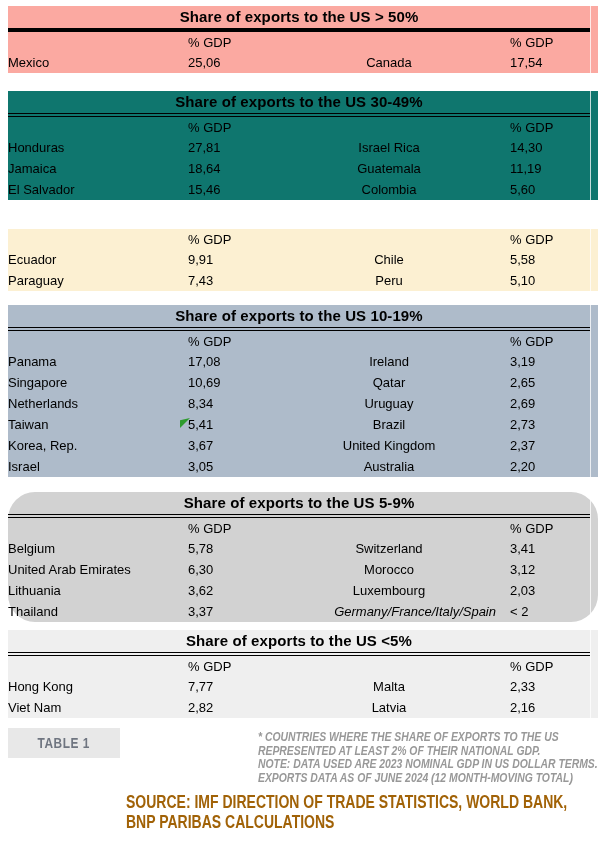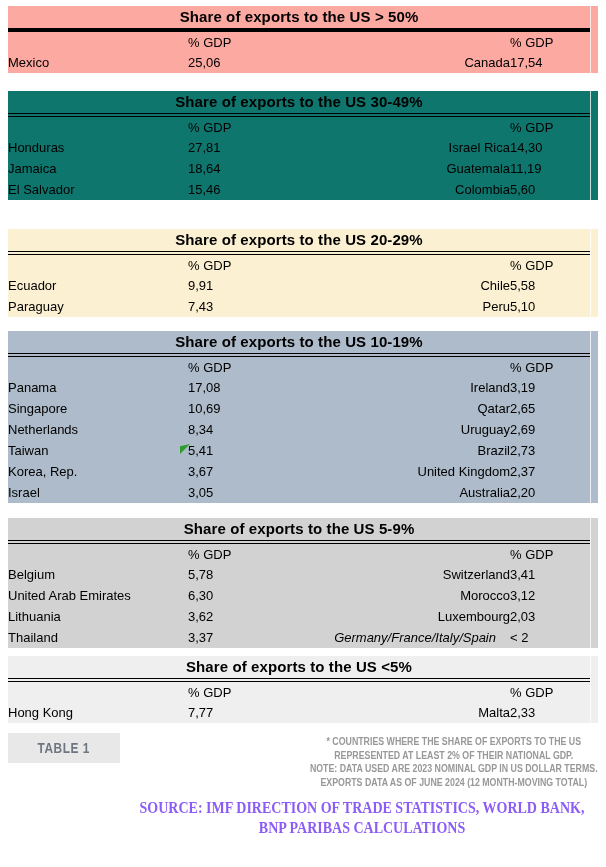--- a/index.html
+++ b/index.html
@@ -15,38 +15,38 @@
     text-align:center;font-weight:bold;font-size:15px;line-height:22px;height:22px;
     letter-spacing:0.1px;
   }
   .divider-thick{border-bottom:4px solid #000;}
   .divider-double{border-bottom:4px double #000;}
   table.grid{width:100%;border-collapse:collapse;table-layout:fixed;font-size:13px;}
   table.grid td{padding:0;height:21px;white-space:nowrap;overflow:visible;vertical-align:middle;}
   tr.hdr td{height:20px;}
   td.c-country{text-align:left;padding-left:1px;}
   td.c-val{text-align:left;position:relative;}
-  td.c-country2{text-align:right;padding-left:42px;}
+  td.c-country2{text-align:center;padding-left:42px;}
   td.c-country2.it-right{padding-left:0;padding-right:14px;text-align:right;font-style:italic;}
   .flag{
     position:absolute;left:-8px;top:4px;width:10px;height:10px;background:#2d9b2d;
     clip-path:polygon(0 22%,100% 0,0 100%);
   }
   .footer{margin:10px 8px 0 8px;display:flex;justify-content:space-between;align-items:flex-start;}
   .badge{
     width:112px;height:30px;background:#e8e8e8;display:flex;align-items:center;justify-content:center;
     flex:0 0 auto;
   }
   .badge span{
     color:#6f7580;font-weight:bold;font-size:14px;letter-spacing:0.6px;
     transform:scaleX(0.85);transform-origin:center center;white-space:nowrap;
   }
-  .notes{text-align:center;color:#989898;font-weight:bold;font-size:11px;line-height:13.5px;padding-top:2px;}
+  .notes{text-align:left;color:#989898;font-weight:bold;font-size:13px;line-height:13.5px;padding-top:2px;font-style:italic;}
   .notes div{transform:scaleX(0.8);transform-origin:right center;white-space:nowrap;}
-  .source{margin:8px 8px 0 8px;text-align:center;color:#8b5cf6;font-weight:bold;font-size:17.5px;line-height:20px;font-family:Liberation Serif, serif;}
+  .source{margin:8px 8px 0 8px;text-align:left;color:#a16207;font-weight:bold;font-size:17.5px;line-height:20px;}
   .source div{transform:scaleX(0.8);transform-origin:right center;white-space:nowrap;}
 </style>
 </head>
 <body>
 
 <div class="sheet">
 
   <div style="height:6px;"></div>
 
   <div id="sections">
@@ -111,21 +111,20 @@
                 <td class="c-val">15,46</td>
                 <td class="c-country2">Colombia</td>
                 <td class="c-val">5,60</td>
               </tr>
             </tbody>
           </table>
         </div>
       </div>
       <div class="section" style="background: rgb(252, 240, 210); margin-bottom: 14px;">
         <div class="sec-content">
-          <div class="sec-title divider-double">Share of exports to the US 20-29%</div>
           <table class="grid">
             <colgroup>
               <col style="width: 180px;">
               <col style="width: 80px;">
               <col style="width: 242px;">
               <col style="width: 80px;">
             </colgroup>
             <tbody>
               <tr class="hdr">
                 <td class="c-country"></td>
@@ -199,21 +198,21 @@
               <tr>
                 <td class="c-country">Israel</td>
                 <td class="c-val">3,05</td>
                 <td class="c-country2">Australia</td>
                 <td class="c-val">2,20</td>
               </tr>
             </tbody>
           </table>
         </div>
       </div>
-      <div class="section" style="background: rgb(210, 210, 210); margin-bottom: 8px;">
+      <div class="section" style="background: rgb(210, 210, 210); margin-bottom: 8px; border-radius: 27px;">
         <div class="sec-content">
           <div class="sec-title divider-double">Share of exports to the US 5-9%</div>
           <table class="grid">
             <colgroup>
               <col style="width: 180px;">
               <col style="width: 80px;">
               <col style="width: 242px;">
               <col style="width: 80px;">
             </colgroup>
             <tbody>
@@ -266,20 +265,26 @@
                 <td class="c-country"></td>
                 <td class="c-val">% GDP</td>
                 <td class="c-country2"></td>
                 <td class="c-val">% GDP</td>
               </tr>
               <tr>
                 <td class="c-country">Hong Kong</td>
                 <td class="c-val">7,77</td>
                 <td class="c-country2">Malta</td>
                 <td class="c-val">2,33</td>
+              </tr>
+              <tr>
+                <td class="c-country">Viet Nam</td>
+                <td class="c-val">2,82</td>
+                <td class="c-country2">Latvia</td>
+                <td class="c-val">2,16</td>
               </tr>
             </tbody>
           </table>
         </div>
       </div>
     </div>
 
   <div class="footer">
     <div class="badge">
       <span>TABLE 1</span>

